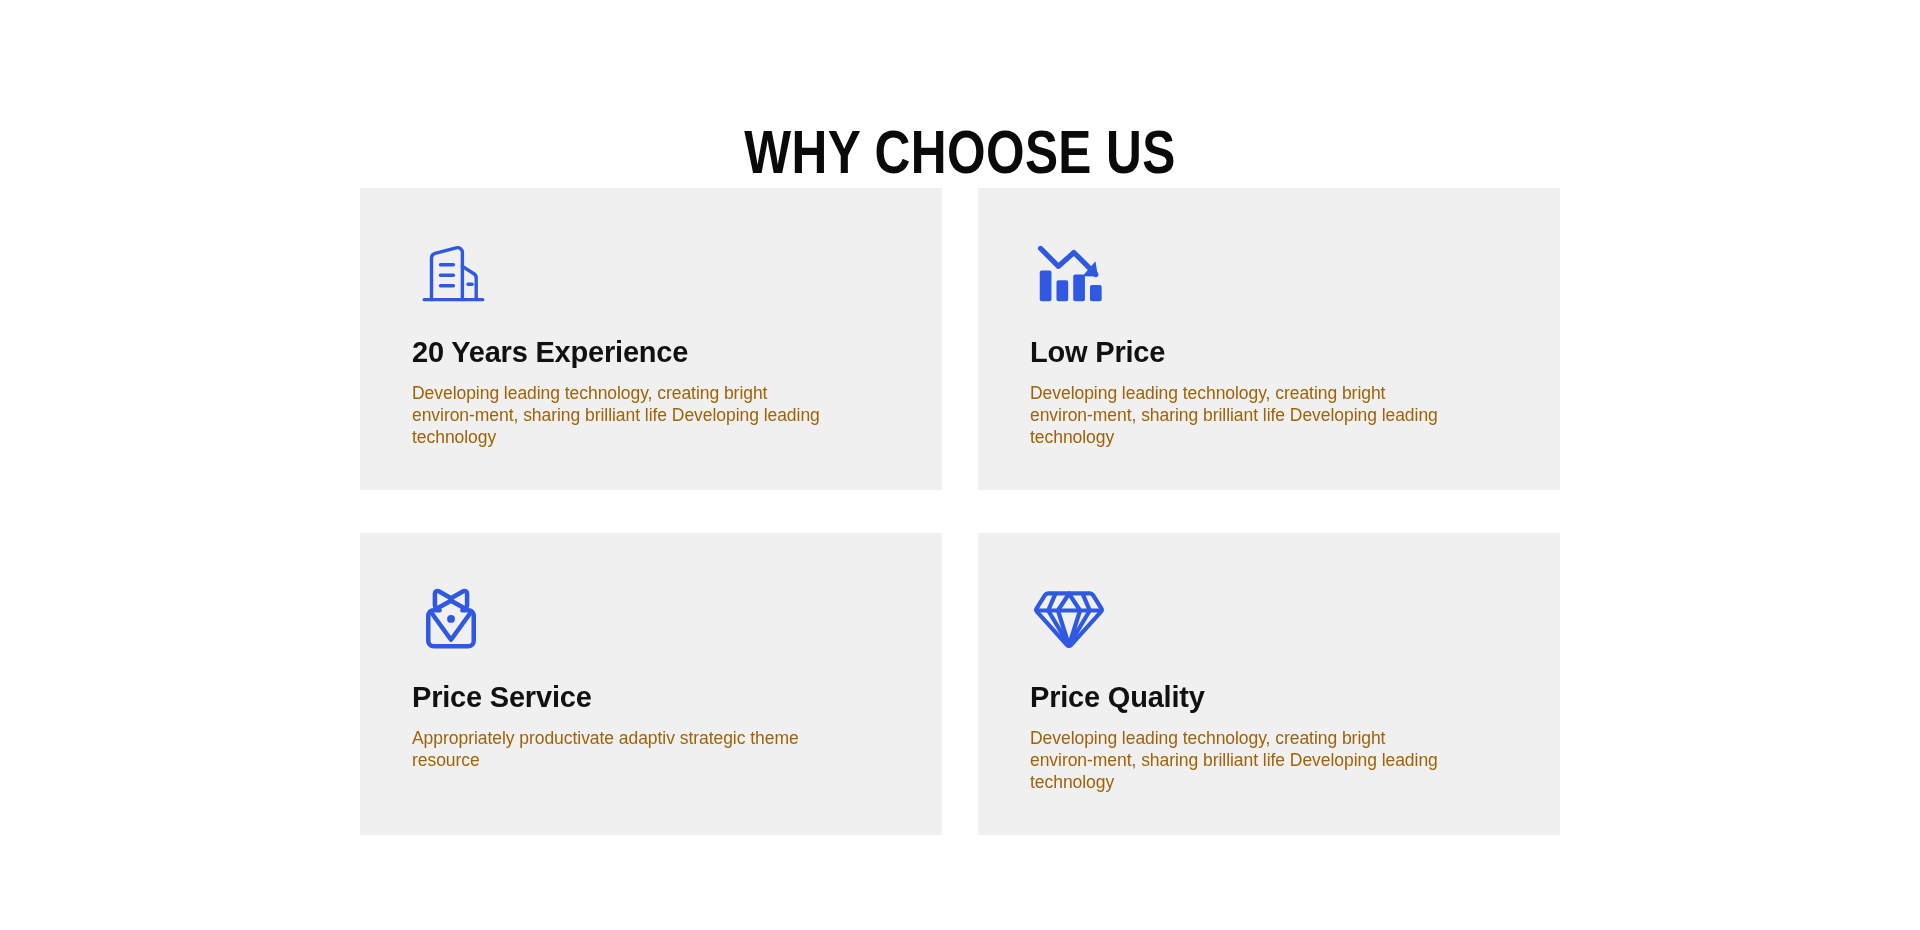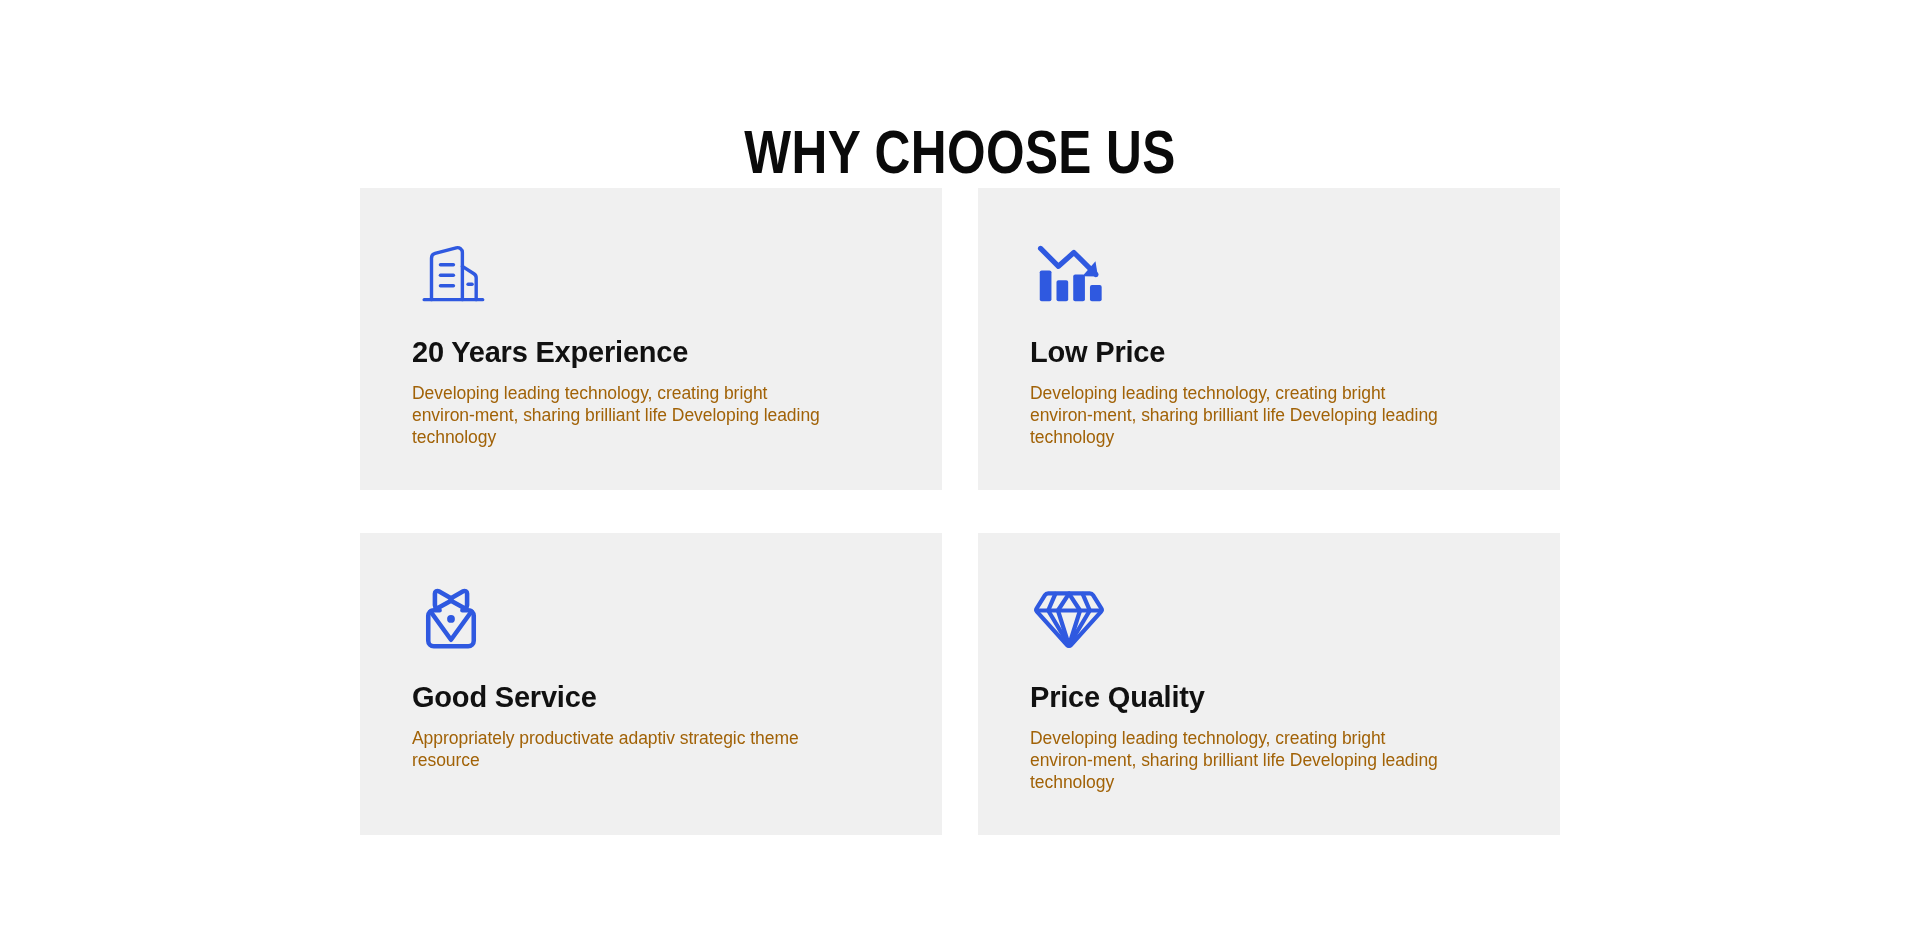--- a/index.html
+++ b/index.html
@@ -149,21 +149,21 @@
     <div class="card">
       <span class="card-icon">
         <svg viewBox="0 0 48 48" xmlns="http://www.w3.org/2000/svg">
           <path class="ic-stroke" style="stroke-width:2.8" d="M16.5 8.2a1.6 1.6 0 0 0-2.4 1.4v7.1a1.6 1.6 0 0 0 2.4 1.4l7.5-4.1a0 0 0 0 0 0-1.6z"></path>
           <path class="ic-stroke" style="stroke-width:2.8" d="M31.5 8.2a1.6 1.6 0 0 1 2.4 1.4v7.1a1.6 1.6 0 0 1-2.4 1.4L24 14a0 0 0 0 1 0-1.6z"></path>
           <path class="ic-stroke" style="stroke-width:2.8" d="M17 19.8h-3.6A3.4 3.4 0 0 0 10 23.2v15.4A3.4 3.4 0 0 0 13.4 42h21.2A3.4 3.4 0 0 0 38 38.6V23.2a3.4 3.4 0 0 0-3.4-3.4H31"></path>
           <path class="ic-stroke" style="stroke-width:2.8" d="M11.4 20.6 L24 38 L36.6 20.6"></path>
           <circle class="ic-fill" cx="24" cy="25.2" r="2.4"></circle>
         </svg>
       </span>
-      <h2 class="card-title">Good Service</h2>
+      <h2 class="card-title">Price Service</h2>
       <p class="card-body">Appropriately productivate adaptiv strategic theme resource</p>
     </div>
 
     <div class="card">
       <span class="card-icon">
         <svg viewBox="0 0 48 48" xmlns="http://www.w3.org/2000/svg">
           <path class="ic-stroke" style="stroke-width:2.6" d="M11.2 9.5h25.6a2.4 2.4 0 0 1 2 1.1l5.1 8.1a1.6 1.6 0 0 1-.15 1.95L25.2 41.3a1.6 1.6 0 0 1-2.4 0L4.25 20.65A1.6 1.6 0 0 1 4.1 18.7l5.1-8.1a2.4 2.4 0 0 1 2-1.1z"></path>
           <path class="ic-stroke" style="stroke-width:2.6" d="M4.2 20h39.6"></path>
           <path class="ic-stroke" style="stroke-width:2.6" d="M15.6 9.8 L11.2 20 L24 41.4 L36.8 20 L32.4 9.8"></path>
           <path class="ic-stroke" style="stroke-width:2.6" d="M24 9.6 L17.2 20 L24 41.4 L30.8 20 Z"></path>

